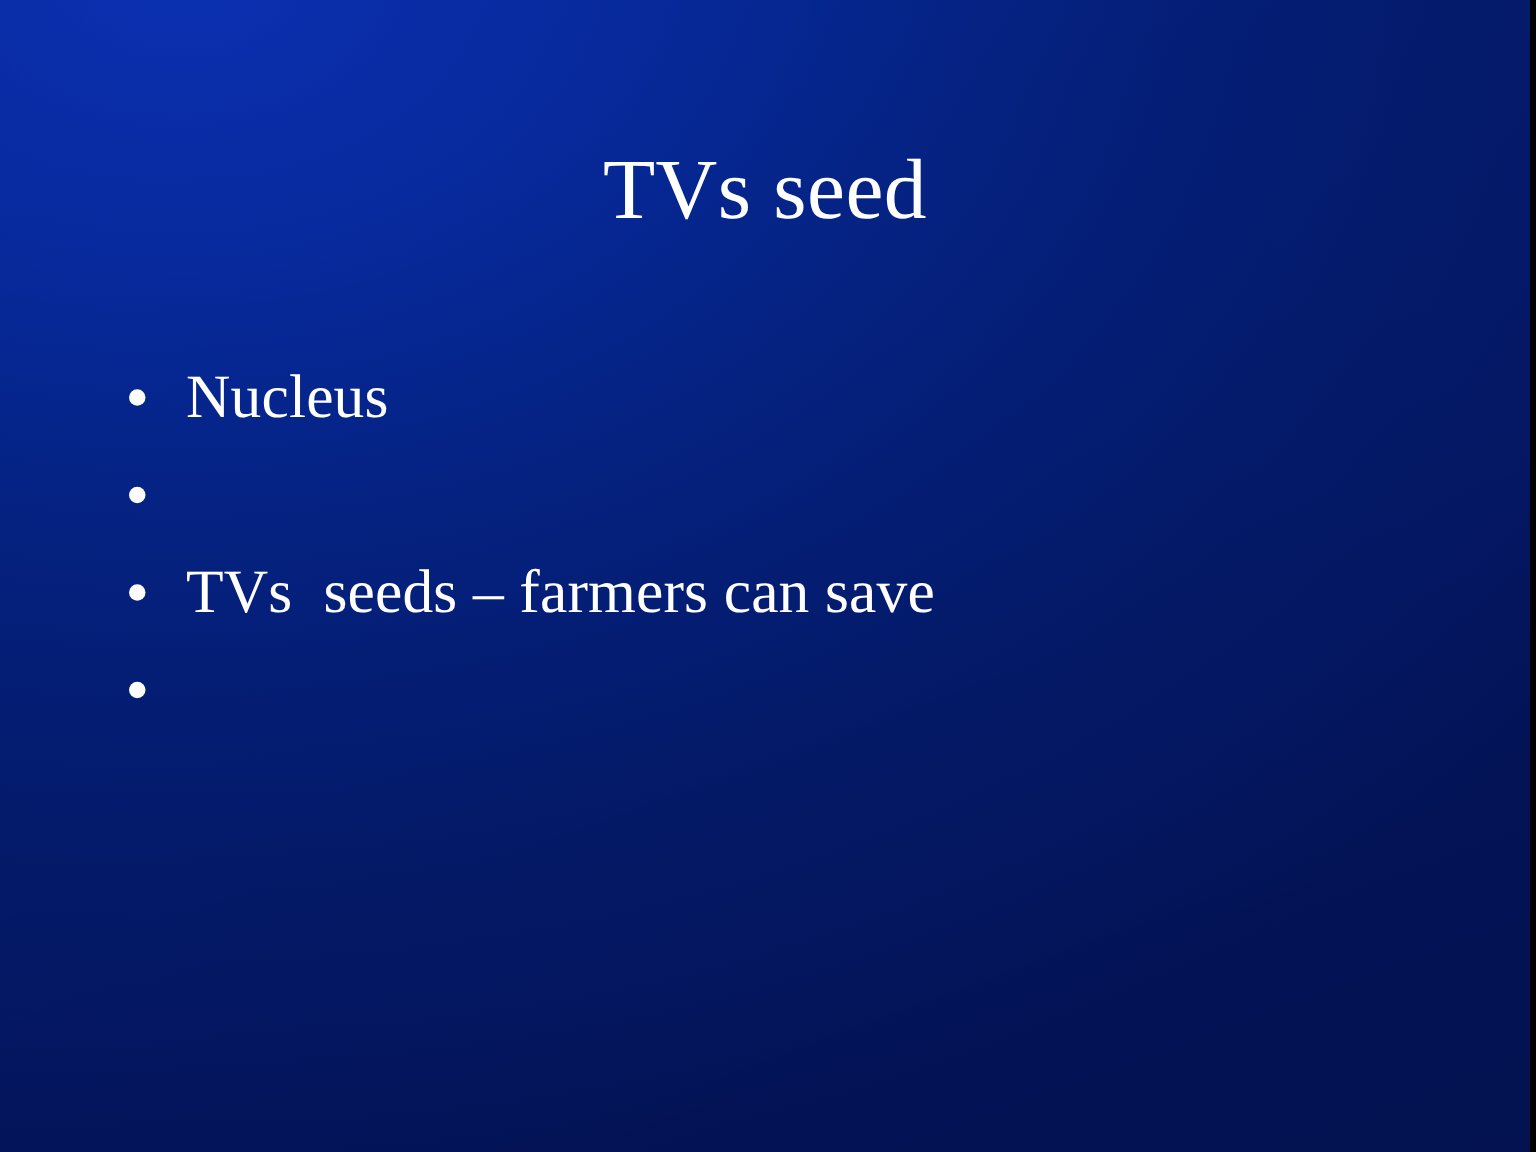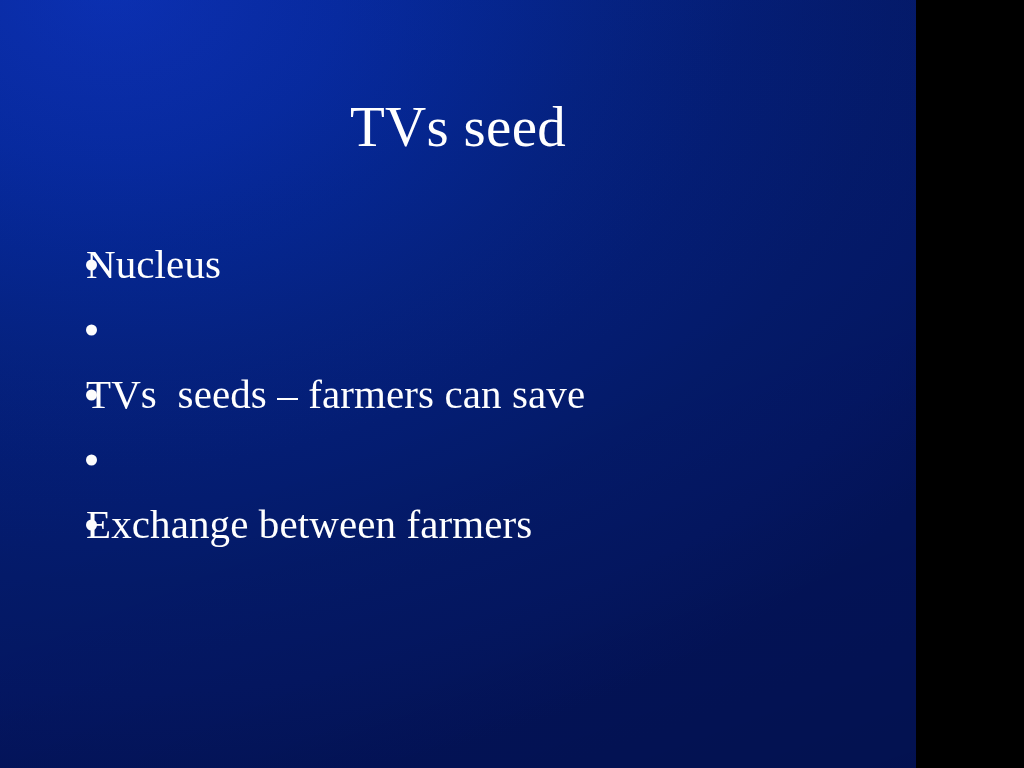--- a/index.html
+++ b/index.html
@@ -2,21 +2,21 @@
 <html><head>
 <meta charset="utf-8">
 <style>
   html, body {
     margin: 0;
     padding: 0;
     background: #000;
   }
   #slide {
     position: relative;
-    width: 916px;
+    width: 1020px;
     height: 768px;
     overflow: hidden;
     font-family: "Liberation Serif", "DejaVu Serif", serif;
     
     background-color: #06206f;
     background-image:
       radial-gradient(ellipse 115% 105% at 12% -2%,
           #0b31b4 0%,
           #0a2da8 11%,
           #072a9e 22%,
@@ -79,20 +79,21 @@
     width: 11px;
     height: 11px;
     border-radius: 50%;
     background: #fdfdfd;
   }
   .bullet-text {
     color: #ffffff;
     font-size: 41px;
     line-height: 1;
     white-space: pre;
+    margin-left: 38px;
     letter-spacing: 0.1px;
   }
 </style>
 </head>
 <body>
 
 <div id="slide">
 
   <div id="title">TVs seed</div>
 
@@ -109,19 +110,15 @@
 
     <li class="bullet-row">
       <span class="bullet-marker"></span>
       <span class="bullet-text">TVs  seeds – farmers can save</span>
     </li>
 
     <li class="bullet-row">
       <span class="bullet-marker"></span>
     </li>
 
-    <li class="bullet-row">
-      <span class="bullet-marker"></span>
-      <span class="bullet-text">Exchange between farmers</span>
-    </li>
 
   </ul>
 </div>
 
 </body></html>

